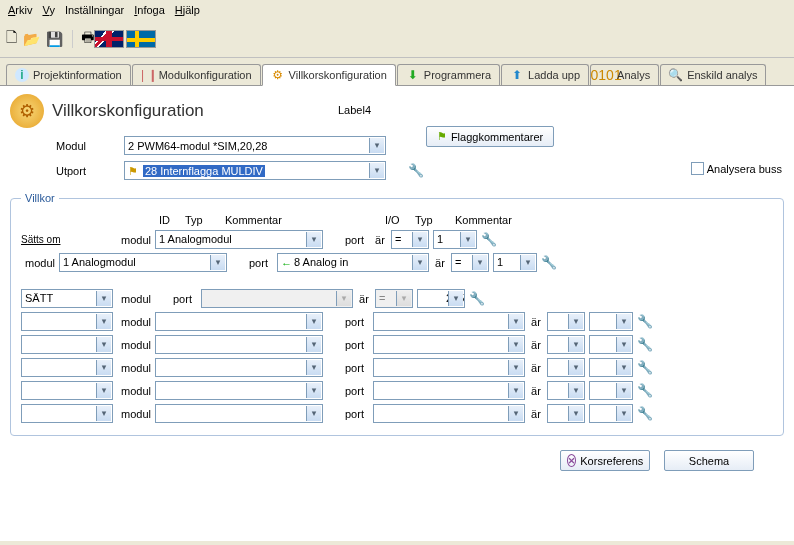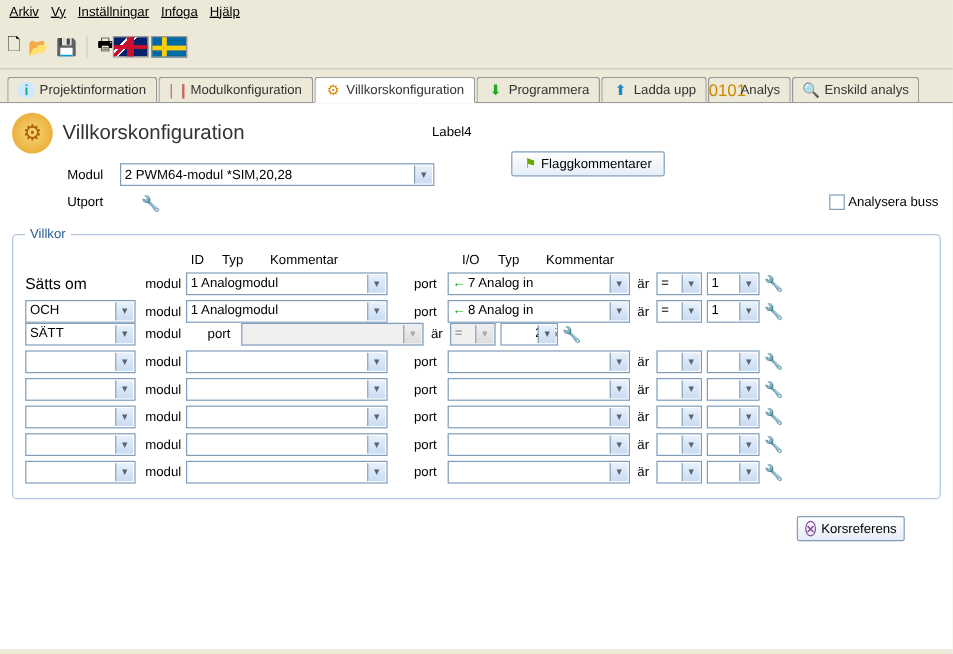--- a/index.html
+++ b/index.html
@@ -1,45 +1,45 @@
 <!DOCTYPE html>
 <html><head>
 <meta charset="utf-8">
 <style>
   * { box-sizing: border-box; margin: 0; padding: 0; font-family: Tahoma, Arial, sans-serif; font-size: 11px; }
   body { background: #ece9d8; width: 794px; height: 545px; overflow: hidden; }
   .menubar { display: flex; gap: 2px; padding: 2px 4px; background: #ece9d8; }
-  .menubar span { padding: 2px 4px; cursor: default; text-decoration: underline; }
+  .menubar span { padding: 2px 4px; cursor: default; }
   .menubar span u { text-decoration: underline; }
   .toolbar-row { display: flex; align-items: center; padding: 2px 6px; background: #ece9d8; border-bottom: 1px solid #c0c0c0; height: 38px; }
   .file-icons { display: flex; gap: 6px; align-items: center; }
   .file-icons span { font-size: 14px; cursor: pointer; }
   .logo-area { flex: 1; display: flex; justify-content: center; }
   .logo-img { width: 200px; height: 26px; border: 1px solid #aaa; background: #fff; display: flex; align-items: center; justify-content: center; font-family: Arial; font-size: 18px; font-weight: bold; color: #2a7a9c; letter-spacing: 1px; }
   .flags { display: flex; gap: 2px; }
   .flag-uk { width: 30px; height: 18px; background: linear-gradient(135deg,#012169 25%,#fff 25%,#fff 30%,#c8102e 30%,#c8102e 40%,#fff 40%,#fff 45%,#012169 45%); position: relative; border: 1px solid #999;}
   .flag-uk::before { content:""; position:absolute; inset:0; background:linear-gradient(0deg,transparent 40%,#c8102e 40%,#c8102e 60%,transparent 60%),linear-gradient(90deg,transparent 40%,#c8102e 40%,#c8102e 60%,transparent 60%); }
   .flag-se { width: 30px; height: 18px; background: #006aa7; position: relative; border:1px solid #999;}
   .flag-se::before { content:""; position:absolute; top:0; bottom:0; left:8px; width:4px; background:#fecc00; }
   .flag-se::after { content:""; position:absolute; left:0; right:0; top:7px; height:4px; background:#fecc00; }
   .tabs-row { display: flex; align-items: flex-end; padding: 4px 6px 0 6px; background: #ece9d8; border-bottom: 1px solid #999; gap: 1px; height: 28px; }
   .tab { display: flex; align-items: center; gap: 4px; padding: 3px 8px; background: #ece9d8; border: 1px solid #999; border-bottom: none; border-radius: 3px 3px 0 0; cursor: pointer; font-size: 11px; color: #333; position: relative; }
   .tab.active { background: #fff; border-bottom: 1px solid #fff; margin-bottom: -1px; z-index: 2; }
   .tab-icon { width: 14px; height: 14px; display: inline-flex; align-items: center; justify-content: center; font-size: 12px; }
   .content { background: #fff; height: 455px; padding: 8px 10px; position: relative; }
   .header-row { display: flex; align-items: center; gap: 8px; }
   .gear-large { width: 34px; height: 34px; border-radius: 50%; background: radial-gradient(#f7d779,#e6a023); display: flex; align-items:center; justify-content:center; color:#b06000; font-size:18px; }
   .page-title { font-size: 17px; font-family: Arial; color: #333; }
-  .label4 { position: absolute; left: 360px; top: 18px; font-size: 11px; }
+  .label4 { position: absolute; left: 338px; top: 18px; font-size: 11px; }
   .top-controls { margin-top: 8px; margin-left: 46px; }
   .ctrl-row { display: flex; align-items: center; gap: 4px; margin-bottom: 6px; }
   .lbl { width: 40px; text-align: left; font-size: 11px; }
   .combo { border: 1px solid #7f9db9; background: #fff; font-size: 11px; padding: 1px 16px 1px 3px; position: relative; height: 19px; line-height: 17px; overflow: hidden; white-space: nowrap; }
   .combo::after { content:"▾"; position: absolute; right: 1px; top: 1px; bottom: 1px; width: 14px; background: linear-gradient(#e8f0fa,#c9dcf2); border-left: 1px solid #7f9db9; text-align: center; font-size: 9px; line-height: 15px; color: #4a6; color:#567; }
-  .combo-wide { width: 262px; }
+  .combo-wide { width: 262px; margin-left: 24px; }
   .btn { border: 1px solid #7f9db9; background: linear-gradient(#fff,#e6edf6); padding: 2px 10px; height: 21px; display: inline-flex; align-items: center; gap: 4px; cursor: pointer; border-radius: 2px; font-size: 11px; }
   .flagg-btn { position: absolute; left: 426px; top: 40px; }
   .wrench-icon { width: 16px; height: 16px; display:inline-flex; align-items:center; justify-content:center; color:#d88a00; font-size:13px;}
   .analyse-row { position:absolute; right:12px; top:76px; display:flex; align-items:center; gap:3px; }
   .checkbox { width:13px; height:13px; border:1px solid #7f9db9; background:#fff; }
   
   .villkor-fs { border: 1px solid #b0c4de; border-radius: 4px; margin-top: 12px; padding: 10px 10px 12px 10px; position: relative; }
   .villkor-fs > legend { color:#2a5a9a; padding:0 4px; font-size:11px; }
   .grid-head1 { font-size:11px; padding-left:2px; }
   .combox { border:1px solid #7f9db9; background:#fff; height:19px; position:relative; padding:1px 16px 1px 3px; font-size:11px; line-height:15px; overflow:hidden; white-space:nowrap;}
@@ -115,20 +115,24 @@
   </div>
   <div class="label4">Label4</div>
 
   <div class="top-controls">
     <div class="ctrl-row">
       <span class="lbl">Modul</span>
       <div class="combo combo-wide">2 PWM64-modul  *SIM,20,28</div>
     </div>
     <div class="ctrl-row">
       <span class="lbl">Utport</span>
+      <div class="combo combo-wide">
+        <span style="color:#c90;margin-right:2px">⚑</span>
+        <span style="background:#316ac5;color:#fff;padding:0 2px">28 Internflagga MULDIV</span>
+      </div>
       <span style="width:14px"></span>
       <span class="wrench-icon">🔧</span>
     </div>
   </div>
 
   <button class="btn flagg-btn">
     <span style="color:#6a0">⚑</span>
     <span>Flaggkommentarer</span>
   </button>
 
@@ -146,47 +150,43 @@
       <span class="grid-head1" style="width:100px">Kommentar</span>
       <span style="width:48px"></span>
       <span class="grid-head1" style="width:24px">I/O</span>
       <span class="grid-head1" style="width:34px">Typ</span>
       <span class="grid-head1" style="width:90px">Kommentar</span>
     </div>
 
     <div id="cond-rows">
         <div style="display: flex; align-items: center; gap: 4px; margin-top: 4px;">
           <div style="width: 92px; display: flex; align-items: center; gap: 3px;">
-            <span style="font-size: 13px;">Sätts om</span>
+            <span style="font-size: 10px; text-decoration: underline;">Sätts om</span>
           </div>
           <span style="width: 34px; font-size: 11px; text-align: right;">modul</span>
           <div class="combox" style="width: 168px;">1 Analogmodul</div>
           <span style="width: 14px;"></span>
           <span style="width: 24px; font-size: 11px;">port</span>
-          <div class="combox" style="width: 152px;"><span class="arrow-green">←</span>7  Analog in</div>
           <span style="width: 14px; font-size: 11px; text-align: center;">är</span>
           <div class="combox" style="width: 38px;">=</div>
           <div class="combox" style="width: 44px;">1</div>
           <span class="wrench-icon">🔧</span>
         </div>
         <div style="display: flex; align-items: center; gap: 4px; margin-top: 4px;">
-          <div style="width: 92px; display: flex; align-items: center; gap: 3px;">
-            <div class="combox" style="width: 92px;">OCH</div>
-          </div>
           <span style="width: 34px; font-size: 11px; text-align: right;">modul</span>
           <div class="combox" style="width: 168px;">1 Analogmodul</div>
           <span style="width: 14px;"></span>
           <span style="width: 24px; font-size: 11px;">port</span>
           <div class="combox" style="width: 152px;"><span class="arrow-green">←</span>8  Analog in</div>
           <span style="width: 14px; font-size: 11px; text-align: center;">är</span>
           <div class="combox" style="width: 38px;">=</div>
           <div class="combox" style="width: 44px;">1</div>
           <span class="wrench-icon">🔧</span>
         </div>
-        <div style="display: flex; align-items: center; gap: 4px; margin-top: 0;">
+        <div style="display: flex; align-items: center; gap: 4px; margin-top: 17px;">
           <div style="width: 92px; display: flex; align-items: center; gap: 3px;">
             <div class="combox" style="width: 92px;">SÄTT</div>
           </div>
           <span style="width: 34px; font-size: 11px; text-align: right;">modul</span>
           <span style="width: 14px;"></span>
           <span style="width: 24px; font-size: 11px;">port</span>
           <div class="combox disabled" style="width: 152px;"></div>
           <span style="width: 14px; font-size: 11px; text-align: center;">är</span>
           <div class="combox disabled" style="width: 38px;">=</div>
           <div class="combox" style="width: 48px; padding-left: 28px;">255</div>
@@ -264,15 +264,18 @@
         </div>
       </div>
 
   </fieldset>
 
   <div class="bottom-btns">
     <button class="btn btn-lg">
       <span class="icon-circle-x">✕</span>
       <span>Korsreferens</span>
     </button>
+    <button class="btn btn-lg">
+      <span>Schema</span>
+    </button>
   </div>
 
 </div>
 
 </body></html>

